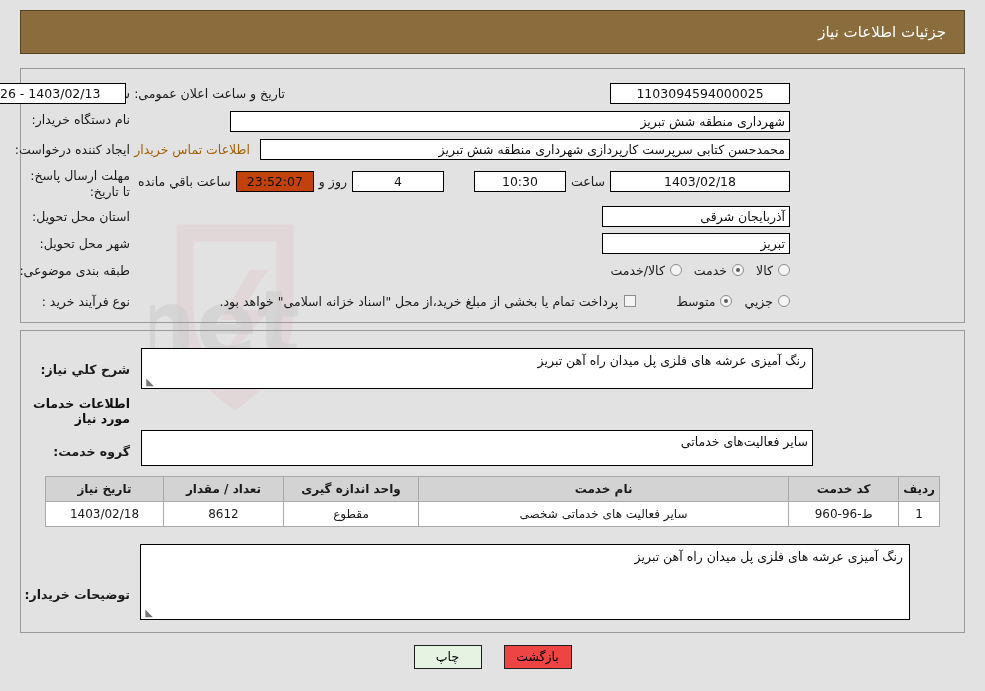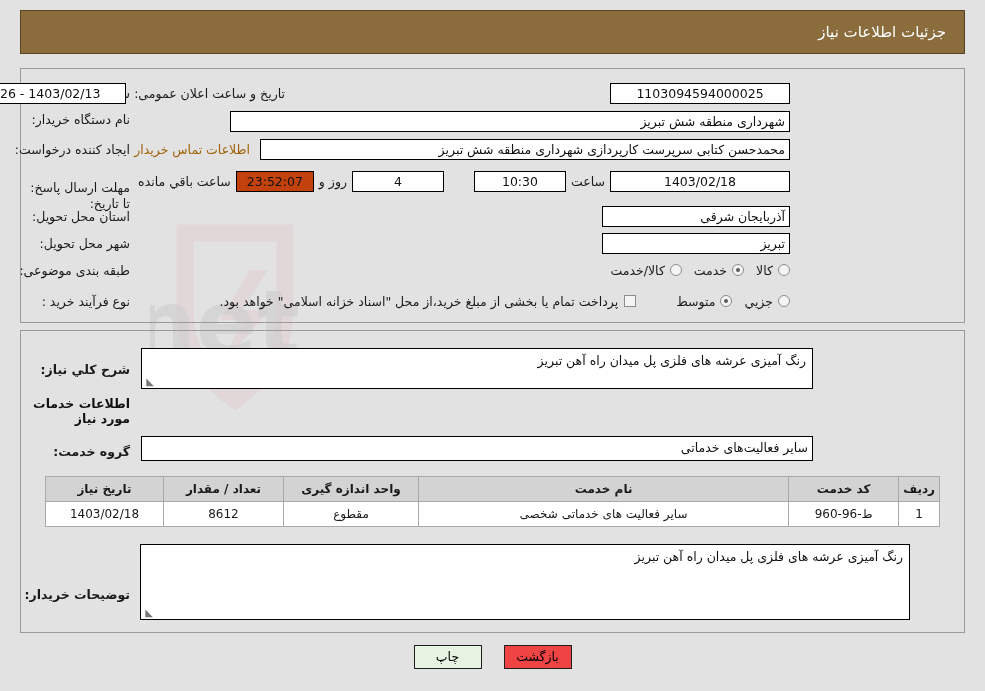--- a/index.html
+++ b/index.html
@@ -244,21 +244,21 @@
   </div>
 
   <div class="frow" style="right:855px; top:138px;">
     <span class="flabel">ایجاد کننده درخواست:</span>
   </div>
   <div class="frow" style="right:195px; top:138px;">
     <div class="fbox right" style="width:530px;">محمدحسن کتابی سرپرست کارپردازی شهرداری منطقه شش تبریز</div>
     <a class="link" style="margin-right:10px;">اطلاعات تماس خریدار</a>
   </div>
 
-  <div class="frow" style="right:855px; top:180px; height:34px; align-items:flex-start;">
+  <div class="frow" style="right:855px; top:168px; height:34px; align-items:flex-start;">
     <span class="flabel" style="display:inline-block; width:110px; line-height:16px; white-space:normal;">مهلت ارسال پاسخ: تا تاریخ:</span>
   </div>
 
   <div class="frow" style="right:195px; top:170px;">
     <div class="fbox center" style="width:180px;">1403/02/18</div>
     <span class="inline-txt">ساعت</span>
     <div class="fbox center" style="width:92px;">10:30</div>
     <div class="fbox center" style="width:92px; margin-right:30px;">4</div>
     <span class="inline-txt">روز و</span>
     <div class="fbox timer" style="width:78px;">23:52:07</div>
@@ -314,21 +314,21 @@
       <span class="grip">◣</span>
     </div>
   </div>
 
   <div class="sec-head" style="right:855px; top:396px;">اطلاعات خدمات مورد نیاز</div>
 
   <div class="frow" style="right:855px; top:440px;">
     <span class="flabel" style="font-weight:bold;">گروه خدمت:</span>
   </div>
   <div class="frow" style="right:172px; top:437px;">
-    <div class="fbox right" style="width:672px; height:25px; line-height:22px;">سایر فعالیت‌های خدماتی</div>
+    <div class="fbox right" style="width:672px; height:36px; line-height:22px;">سایر فعالیت‌های خدماتی</div>
   </div>
 
   <table id="svc-table">
     <thead>
       <tr>
         <th style="width:40px;">ردیف</th>
         <th style="width:110px;">کد خدمت</th>
         <th>نام خدمت</th>
         <th style="width:135px;">واحد اندازه گیری</th>
         <th style="width:120px;">تعداد / مقدار</th>

